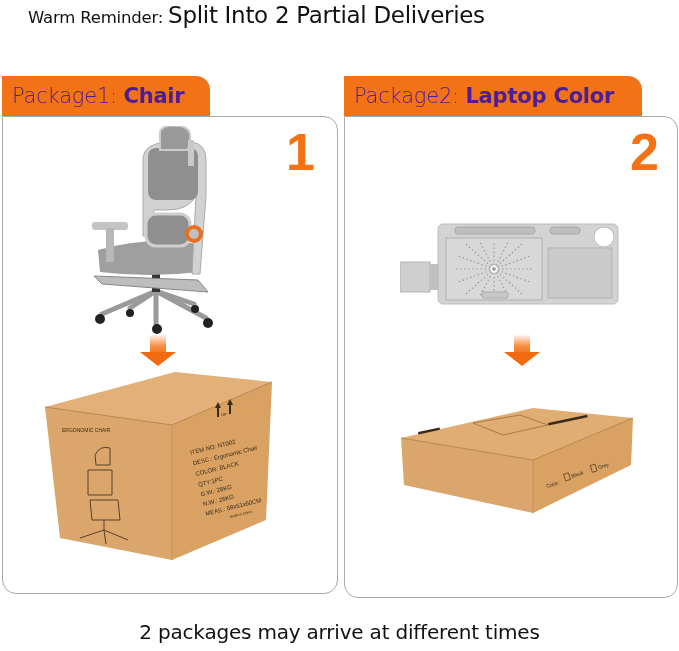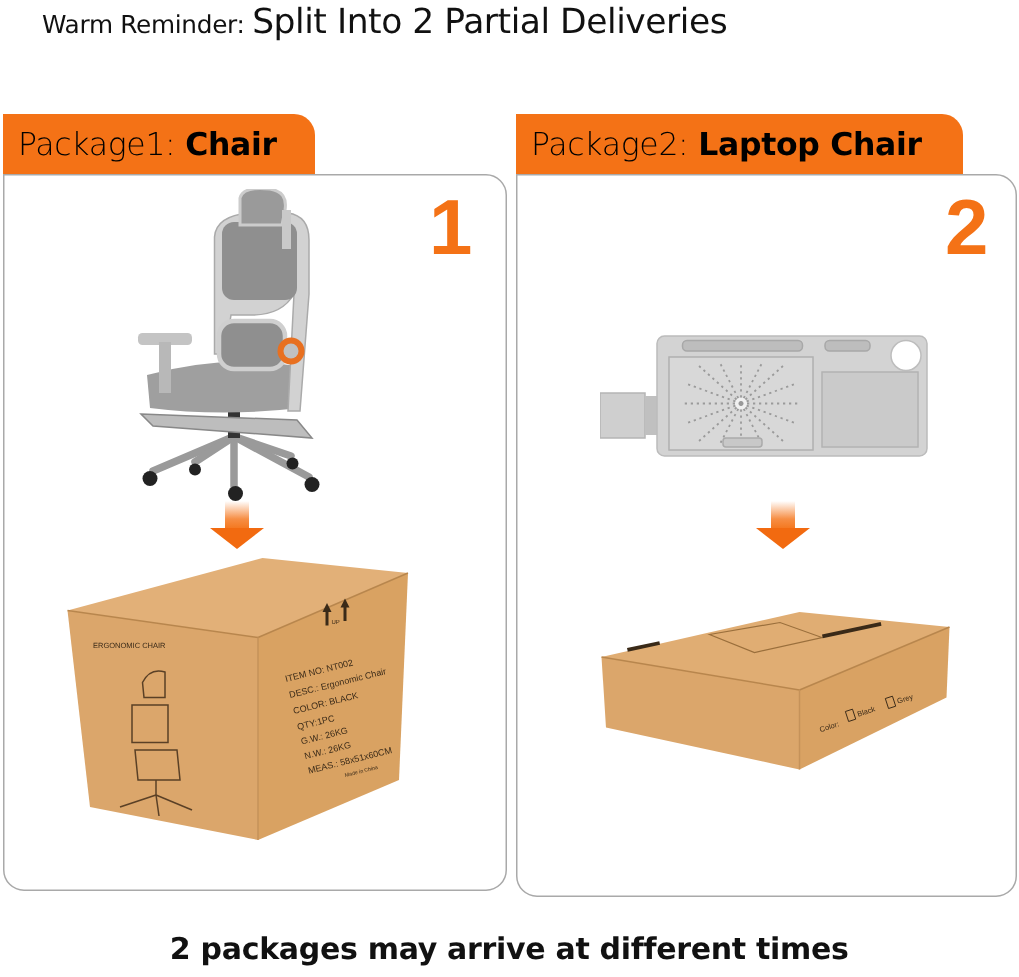--- a/index.html
+++ b/index.html
@@ -4,30 +4,30 @@
 <style>
   html,body{margin:0;padding:0;background:#ffffff;}
   body{width:679px;height:651px;position:relative;overflow:hidden;font-family:"DejaVu Sans","Liberation Sans",sans-serif;}
   .headline{position:absolute;left:0;top:0;width:589px;height:34px;text-align:center;white-space:nowrap;color:#111;}
   .headline .pre{font-size:16.5px;letter-spacing:-0.2px;vertical-align:baseline;}
   .headline .main{font-size:23px;font-weight:500;letter-spacing:-0.3px;}
   .headline-inner{position:absolute;top:2px;left:28px;}
   .panel{position:absolute;border:1px solid #a9a9a9;border-radius:0 14px 14px 14px;background:#fff;}
   .panel-1{left:2px;top:116px;width:334px;height:476px;}
   .panel-2{left:344px;top:116px;width:332px;height:480px;}
-  .tab{position:absolute;height:40px;background:#f47216;color:#000000;border-radius:0 14px 0 0;font-size:21px;line-height:40px;padding-left:10px;box-sizing:border-box;white-space:nowrap;letter-spacing:-0.2px;}
+  .tab{position:absolute;height:40px;background:#f47216;color:#4c1d95;border-radius:0 14px 0 0;font-size:21px;line-height:40px;padding-left:10px;box-sizing:border-box;white-space:nowrap;letter-spacing:-0.2px;}
   .tab .pname{font-weight:300;}
   .tab .pitem{font-weight:bold;}
   .tab-1{left:2px;top:76px;width:208px;}
   .tab-2{left:344px;top:76px;width:298px;}
   .num{position:absolute;color:#f47216;font-weight:bold;font-size:52px;line-height:52px;font-family:"Liberation Sans",sans-serif;}
   .num-1{left:286px;top:126px;}
   .num-2{left:630px;top:126px;}
   .img{position:absolute;}
-  .caption{position:absolute;left:0;top:620px;width:679px;text-align:center;font-size:20px;font-weight:700;color:#111;letter-spacing:-0.2px;}
+  .caption{position:absolute;left:0;top:620px;width:679px;text-align:center;font-size:20px;font-weight:400;color:#111;letter-spacing:-0.2px;}
   .boxtext{font-family:"Liberation Sans",sans-serif;fill:#3a2a18;}
 </style>
 </head>
 <body>
 
 <div class="headline">
   <div class="headline-inner">
     <span class="pre">Warm Reminder: </span><span class="main">Split Into 2 Partial Deliveries</span>
   </div>
 </div>
@@ -117,21 +117,21 @@
     <text class="boxtext" x="152" y="118" font-size="6">QTY:1PC</text>
     <text class="boxtext" x="152" y="128" font-size="6">G.W.: 26KG</text>
     <text class="boxtext" x="152" y="138" font-size="6">N.W.: 26KG</text>
     <text class="boxtext" x="152" y="148" font-size="6">MEAS.: 58x51x60CM</text>
     <text class="boxtext" x="175" y="156" font-size="3.5">Made in China</text>
   </g>
 </svg>
 
 <div class="panel panel-2"></div>
 <div class="tab tab-2">
-  <span class="pname">Package2: </span><span class="pitem">Laptop Chair</span>
+  <span class="pname">Package2: </span><span class="pitem">Laptop Color</span>
 </div>
 <div class="num num-2">2</div>
 
 <svg class="img" style="left:400px;top:212px" width="220" height="94" viewBox="0 0 220 94">
   <rect x="0" y="50" width="30" height="30" fill="#cfcfcf" stroke="#b5b5b5"></rect>
   <rect x="30" y="52" width="8" height="26" fill="#c0c0c0"></rect>
   <rect x="38" y="12" width="180" height="80" rx="5" fill="#d3d3d3" stroke="#bcbcbc"></rect>
   <rect x="55" y="15" width="80" height="7" rx="3" fill="#bdbdbd" stroke="#a8a8a8"></rect>
   <rect x="150" y="15" width="30" height="7" rx="3" fill="#bdbdbd" stroke="#a8a8a8"></rect>
   <circle cx="204" cy="25" r="10" fill="#ffffff" stroke="#bdbdbd"></circle>

